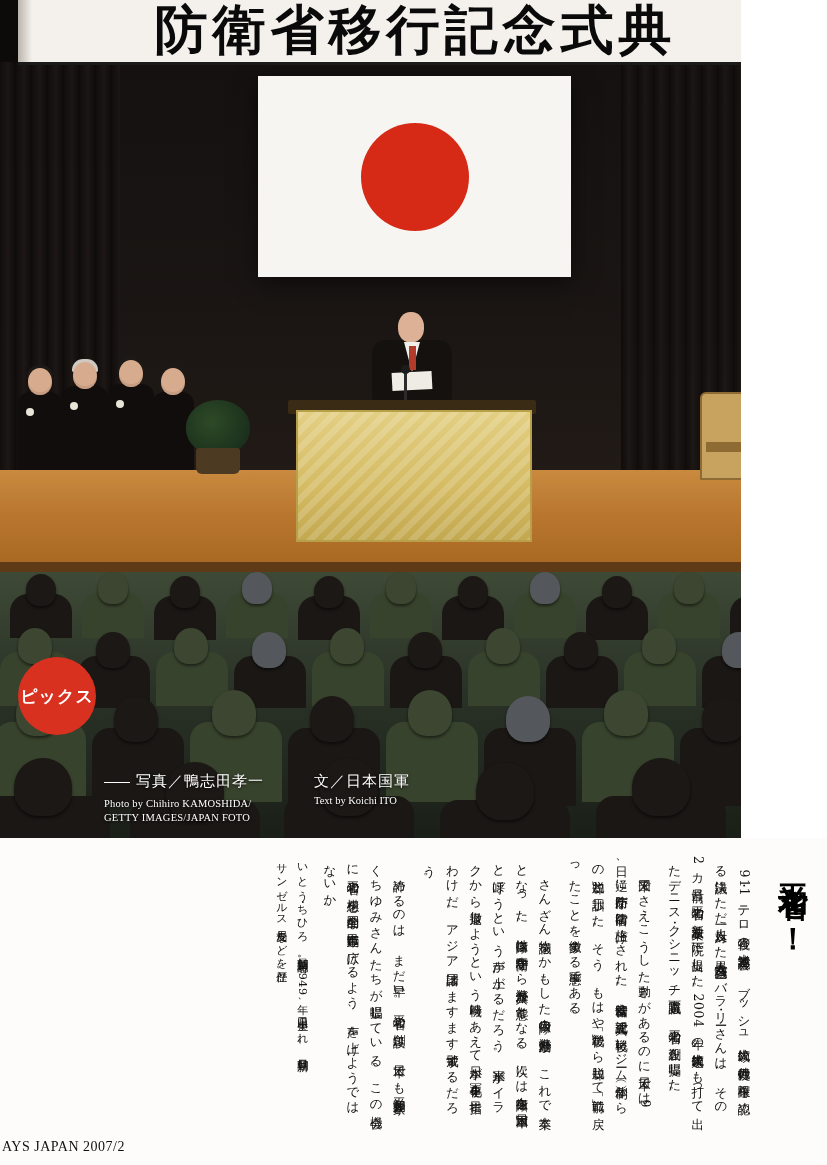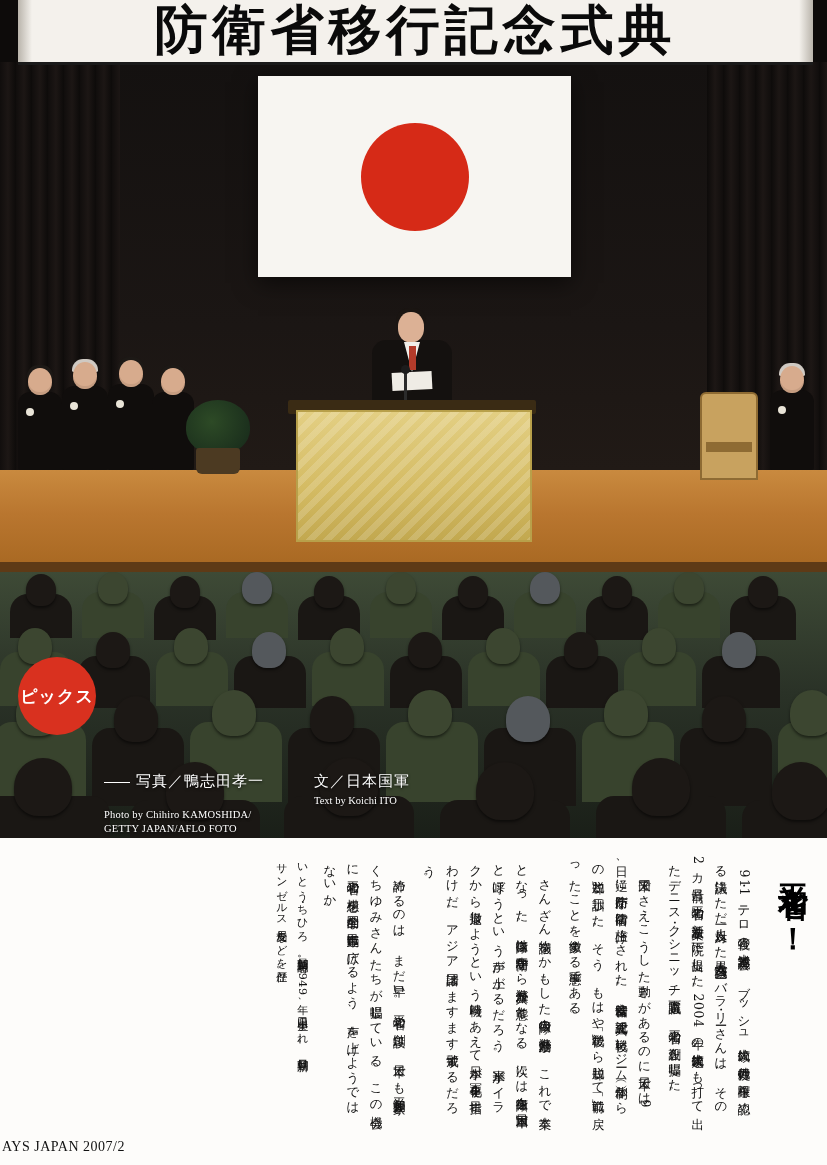--- a/index.html
+++ b/index.html
@@ -13,21 +13,21 @@
     position: relative;
     overflow: hidden;
     font-family: "Liberation Serif", serif;
     color: #111;
   }
 
   
   .photo {
     position: absolute;
     left: 0; top: 0;
-    width: 827px;
+    width: 741px;
     height: 838px;
     overflow: hidden;
     background: #0d0b0a;
   }
 
   
   .banner {
     position: absolute;
     left: 18px; top: 0;
     width: 795px;
@@ -273,21 +273,21 @@
     position: absolute;
     left: 104px; top: 772px;
     color: #fff;
     font-family: "Liberation Serif", serif;
     text-shadow: 0 1px 3px rgba(0,0,0,.9);
   }
   .credits .jp-line {
     font-size: 15px;
     font-family: Liberation Serif, serif;
     letter-spacing: 1px;
-    margin-bottom: 17px;
+    margin-bottom: 6px;
   }
   .credits .jp-line .rule {
     display: inline-block;
     width: 26px; height: 1px; background: #fff;
     vertical-align: middle; margin-right: 6px;
   }
   .credits .en {
     font-size: 10.5px;
     line-height: 1.35;
     letter-spacing: .2px;
@@ -510,21 +510,21 @@
     <span>ピックス</span>
   </div>
   <div class="headline">
   </div>
 
   <div class="credits">
     <div class="jp-line">
       <span class="rule"></span><span>写真／鴨志田孝一</span>
     </div>
     <div class="en">Photo by Chihiro KAMOSHIDA/</div>
-    <div class="en">GETTY JAPAN/AFLO FOTO</div>
+    <div class="en">GETTY IMAGES/JAPAN FOTO</div>
   </div>
 
   <div class="credit-col2">
     <div class="jp-line" style="font-size:15px;font-family:'DejaVu Serif',serif;letter-spacing:1px;margin-bottom:3px;">
       <span class="rule"></span><span>文／日本国軍</span>
     </div>
     <div class="en" style="font-size:10.5px;line-height:1.35;">Text by Koichi ITO</div>
   </div>
 
 </div>

